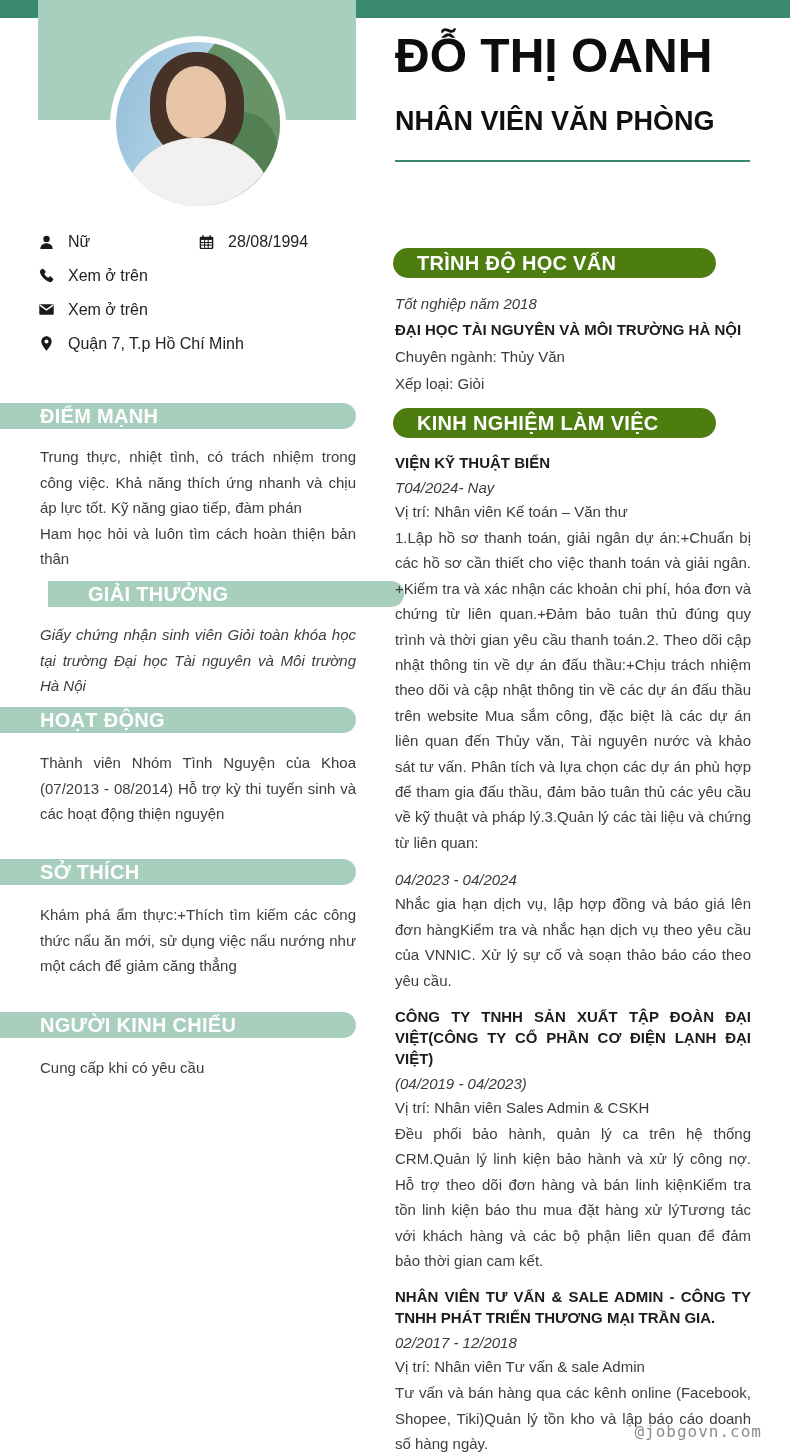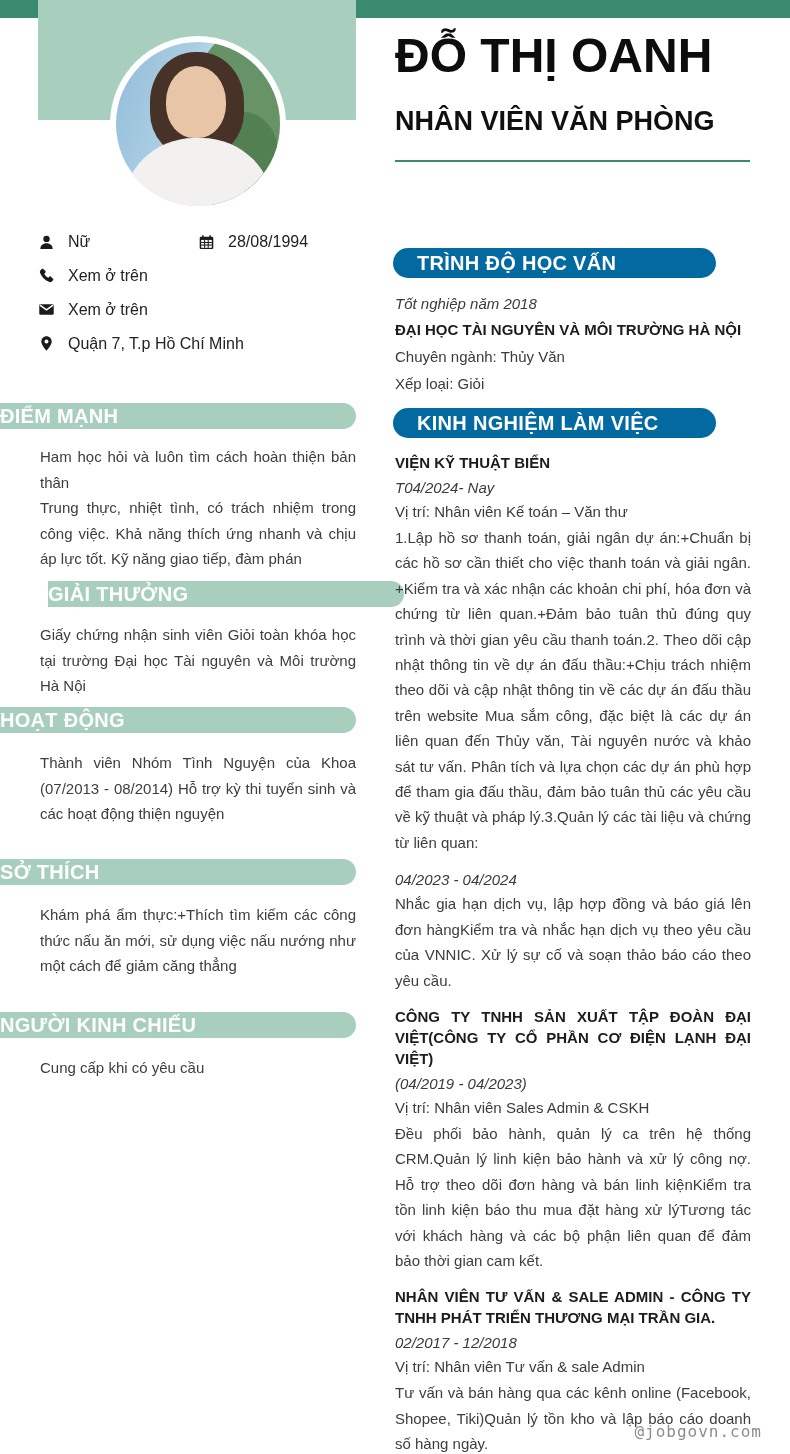--- a/index.html
+++ b/index.html
@@ -18,30 +18,30 @@
   .photo .face { position:absolute; left:50px; top:24px; width:60px; height:72px; background:#e9c5a8; border-radius:50% 50% 46% 46%; }
   .photo .shirt { position:absolute; left:6px; bottom:-4px; width:152px; height:72px; background:#f3f1ef; border-radius:72px 72px 0 0; }
 
   .contact { position:absolute; top:233px; left:38px; width:324px; }
   .contact-row { display:flex; align-items:flex-start; height:22px; margin-bottom:12px; font-size:16px; color:#222222; }
   .contact-row .cell { display:flex; align-items:center; }
   .contact-row .cell.c1 { width:160px; }
   .icon { width:17px; height:17px; margin-right:13px; flex:none; }
 
   .lsec-bar { position:absolute; left:0; width:356px; height:26px; background:#a8cfbe; color:#ffffff;
-              font-weight:bold; font-size:20px; line-height:26px; box-sizing:border-box;
+              font-weight:bold; font-size:20px; line-height:26px; padding-left:40px; box-sizing:border-box;
               border-radius:0 13px 13px 0; letter-spacing:.3px; white-space:nowrap; }
   .lsec-text { position:absolute; left:40px; width:316px; font-size:15px; line-height:25.5px;
                text-align:justify; color:#3d3d3d; }
 
   .name { position:absolute; left:395px; top:28px; width:385px; font-size:48px; font-weight:bold; color:#0d0d0d; }
   .subtitle { position:absolute; left:395px; top:106px; width:385px; font-size:27px; font-weight:bold; color:#101010; }
   .title-rule { position:absolute; left:395px; top:160px; width:355px; height:2px; background:#398a6f; }
 
-  .rsec-bar { position:absolute; left:393px; width:323px; height:30px; border-radius:15px; background:#0369a1;
+  .rsec-bar { position:absolute; left:393px; width:323px; height:30px; border-radius:15px; background:#4d7c0f;
               color:#ffffff; font-weight:bold; font-size:20px; line-height:30px; padding-left:24px;
               box-sizing:border-box; letter-spacing:.3px; white-space:nowrap; }
 
   .edu { position:absolute; left:395px; top:291px; width:356px; font-size:15px; color:#3b3b3b; }
   .edu .period { font-style:italic; line-height:26px; }
   .edu .school { font-weight:bold; color:#1c1c1c; line-height:26px; }
   .edu .line { line-height:27px; }
 
   .jobs { position:absolute; left:395px; top:452px; width:356px; font-size:15px; }
   .job { margin-bottom:13px; }
@@ -114,26 +114,26 @@
     <div class="contact-row">
       <svg class="icon" viewBox="0 0 16 16">
         <path d="M8 1.2c-2.7 0-4.9 2.2-4.9 4.9 0 3.6 4.9 8.7 4.9 8.7s4.9-5.1 4.9-8.7C12.9 3.4 10.7 1.2 8 1.2zm0 6.8a1.9 1.9 0 110-3.8 1.9 1.9 0 010 3.8z" fill="#1a1a1a"></path>
       </svg>
       <span>Quận 7, T.p Hồ Chí Minh</span>
     </div>
   </div>
 
   <div class="lsec-bar" style="top:403px;">ĐIỂM MẠNH</div>
   <div class="lsec-text" style="top:444px;">
+    <div>Trung thực, nhiệt tình, có trách nhiệm trong công việc. Khả năng thích ứng nhanh và chịu áp lực tốt. Kỹ năng giao tiếp, đàm phán</div>
     <div>Ham học hỏi và luôn tìm cách hoàn thiện bản thân</div>
-    <div>Trung thực, nhiệt tình, có trách nhiệm trong công việc. Khả năng thích ứng nhanh và chịu áp lực tốt. Kỹ năng giao tiếp, đàm phán</div>
   </div>
 
   <div class="lsec-bar" style="top:581px;margin-left:48px;">GIẢI THƯỞNG</div>
-  <div class="lsec-text" style="top:622px;">
+  <div class="lsec-text" style="top:622px;font-style:italic;">
     <div>Giấy chứng nhận sinh viên Giỏi toàn khóa học tại trường Đại học Tài nguyên và Môi trường Hà Nội</div>
   </div>
 
   <div class="lsec-bar" style="top:707px;">HOẠT ĐỘNG</div>
   <div class="lsec-text" style="top:750px;">
     <div>Thành viên Nhóm Tình Nguyện của Khoa (07/2013 - 08/2014) Hỗ trợ kỳ thi tuyển sinh và các hoạt động thiện nguyện</div>
   </div>
 
   <div class="lsec-bar" style="top:859px;">SỞ THÍCH</div>
   <div class="lsec-text" style="top:902px;">

